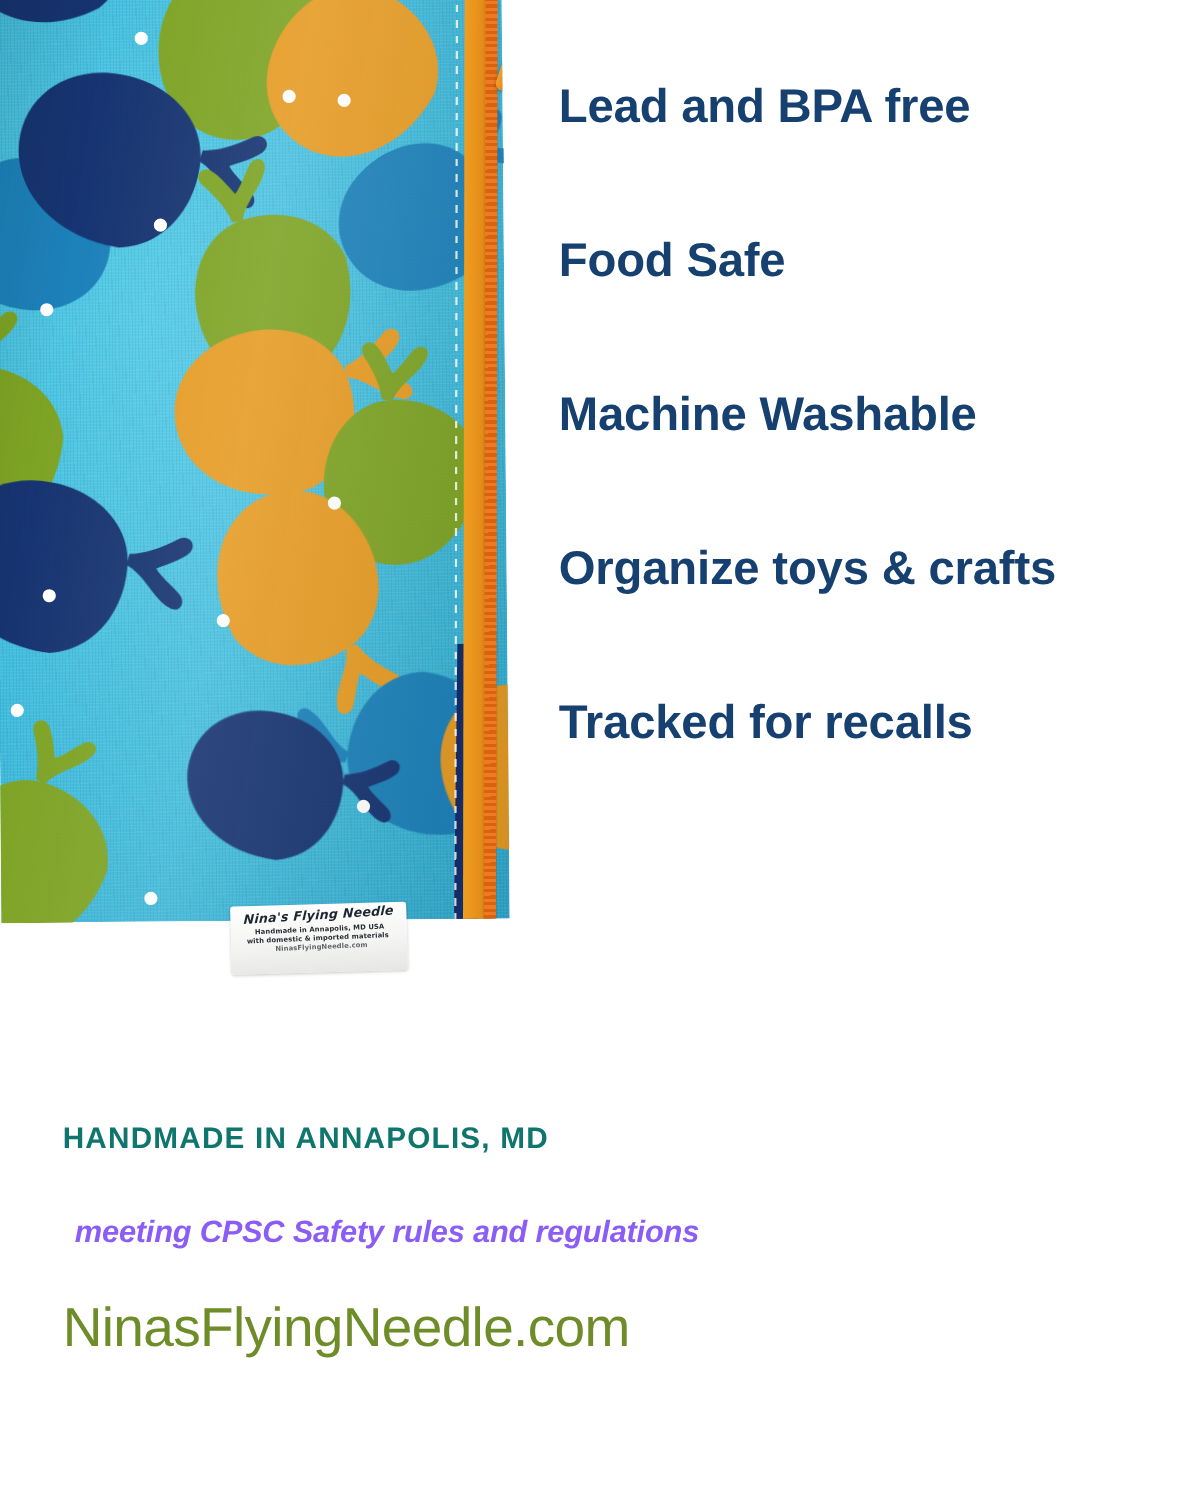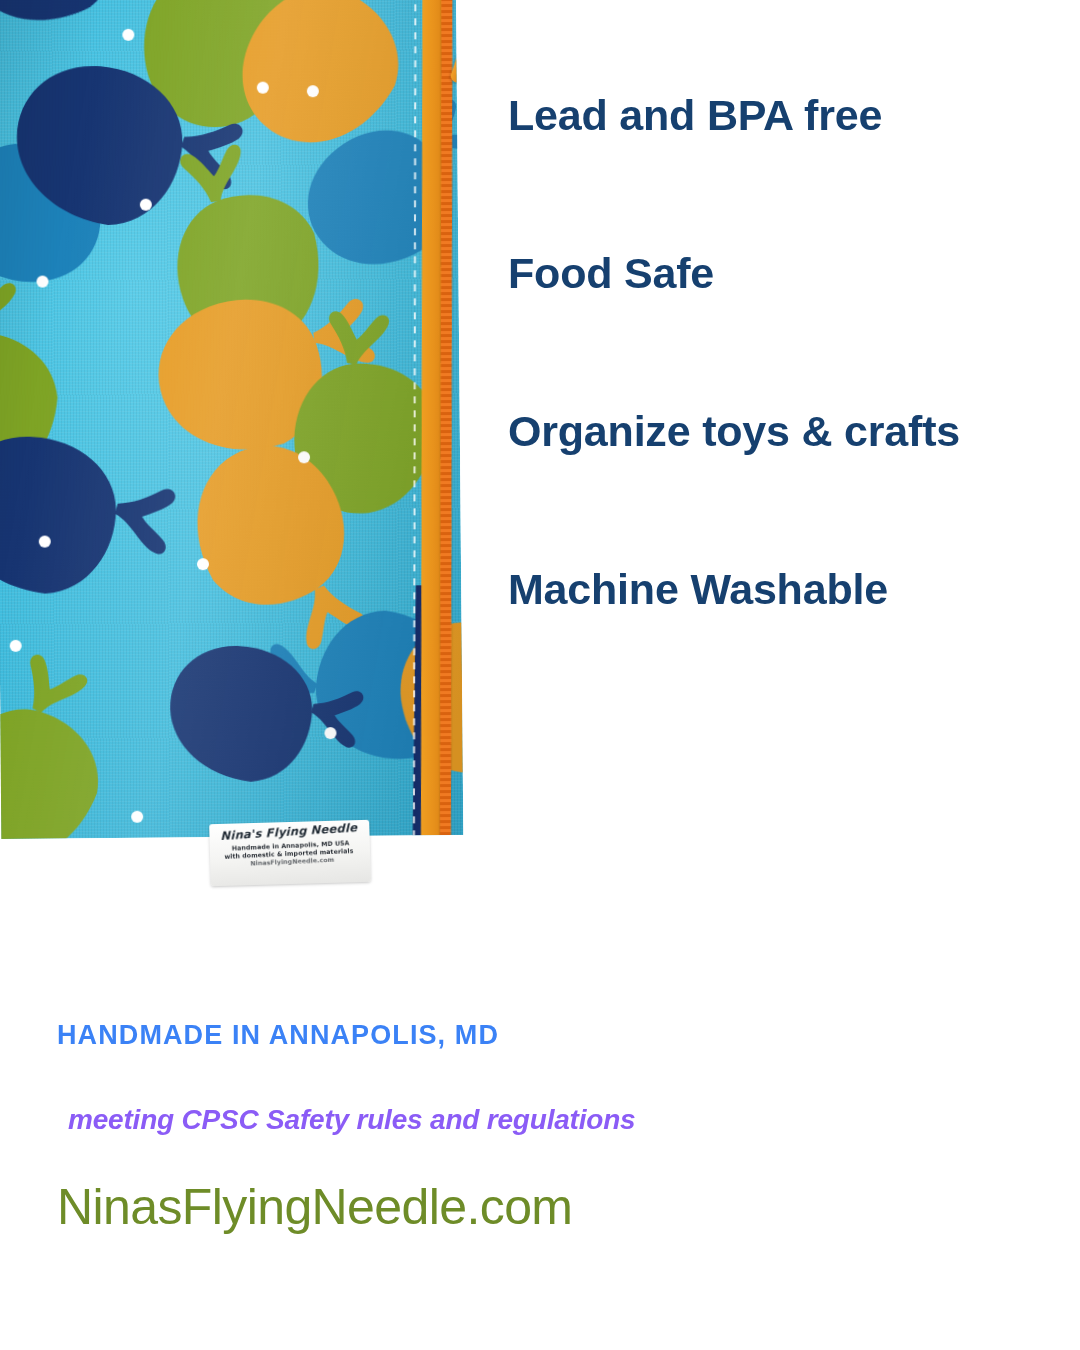--- a/index.html
+++ b/index.html
@@ -169,32 +169,31 @@
   .feature-item {
     height:140px;
     display:flex;
     align-items:flex-start;
     font-size:43px;
     font-weight:700;
     color:#16406f;
     letter-spacing:-0.2px;
     line-height:1.0;
     white-space:nowrap;
-    margin-top:18px;
   }
 
   
   .footer { position:absolute; left:0; top:1020px; width:1080px; }
 
   .footer-handmade {
     position:absolute;
     left:57px; top:0;
     font-size:27px;
     font-weight:700;
-    color:#3b82f6;
+    color:#0f766e;
     letter-spacing:1.1px;
     white-space:nowrap;
   }
   .footer-cpsc {
     position:absolute;
     left:68px; top:84px;
     font-size:28px;
     font-style:italic;
     font-weight:700;
     color:#8b5cf6;
@@ -297,22 +296,23 @@
         <div>Handmade in Annapolis, MD USA</div>
         <div>with domestic &amp; imported materials</div>
         <div>NinasFlyingNeedle.com</div>
       </div>
     </div>
   </div>
 
   <div class="feature-list">
     <div class="feature-item">Lead and BPA free</div>
     <div class="feature-item">Food Safe</div>
+    <div class="feature-item">Machine Washable</div>
     <div class="feature-item">Organize toys &amp; crafts</div>
-    <div class="feature-item">Machine Washable</div>
+    <div class="feature-item">Tracked for recalls</div>
   </div>
 
   <div class="footer">
     <div class="footer-handmade">HANDMADE IN ANNAPOLIS, MD</div>
     <div class="footer-cpsc">meeting CPSC Safety rules and regulations</div>
     <div class="footer-site">NinasFlyingNeedle.com</div>
   </div>
 
 </div>
 

